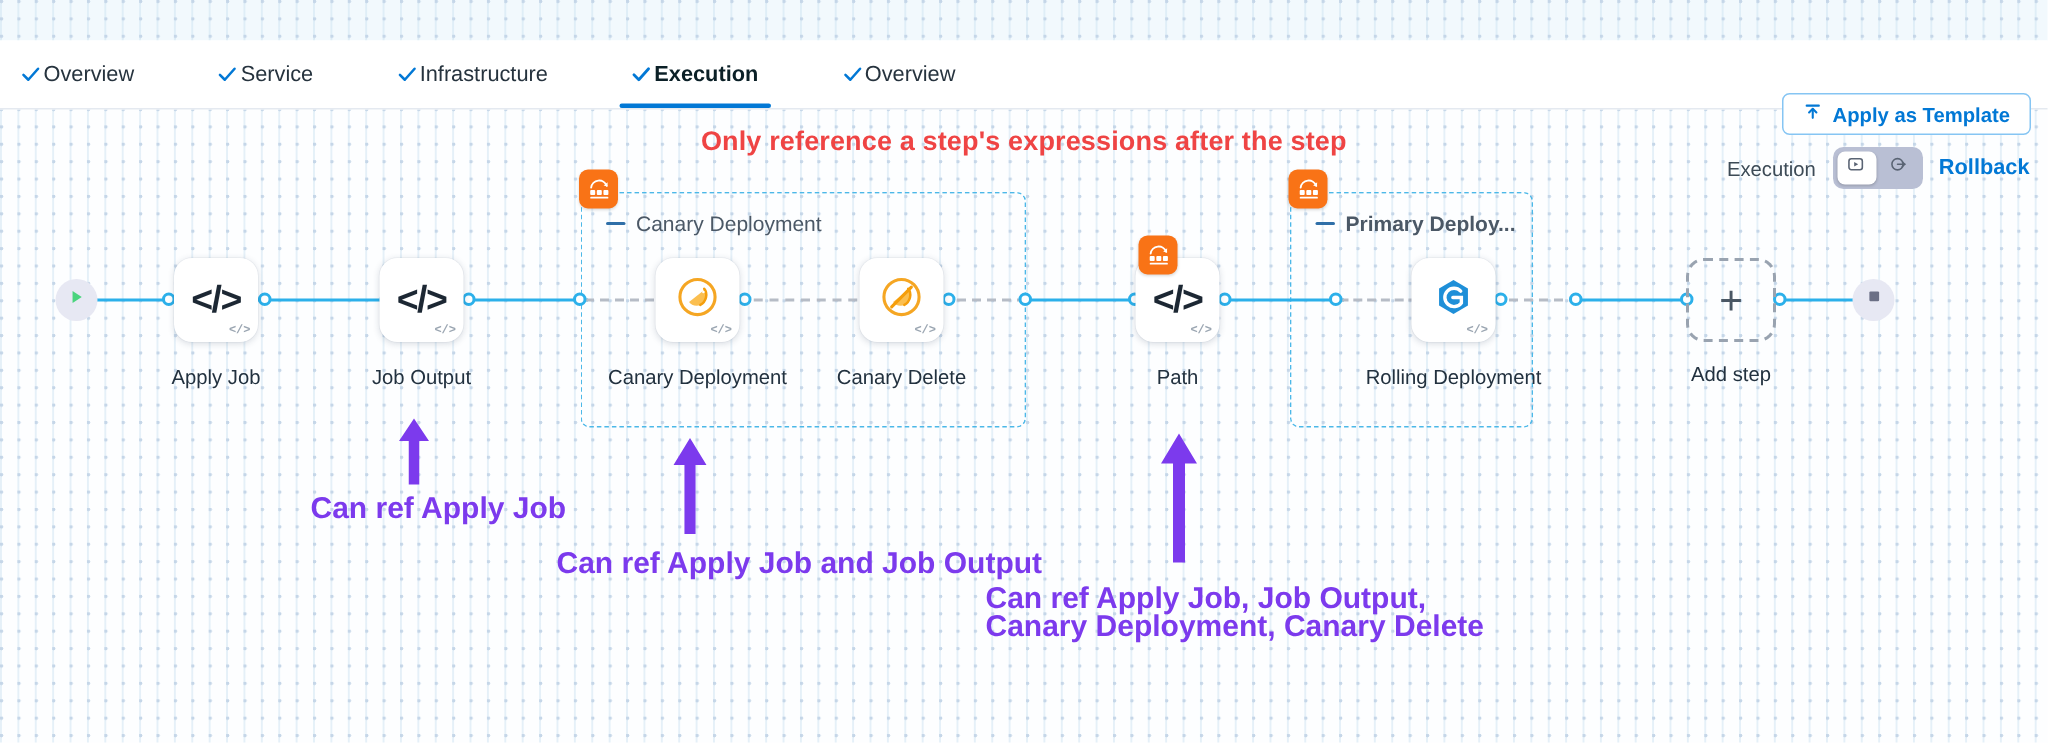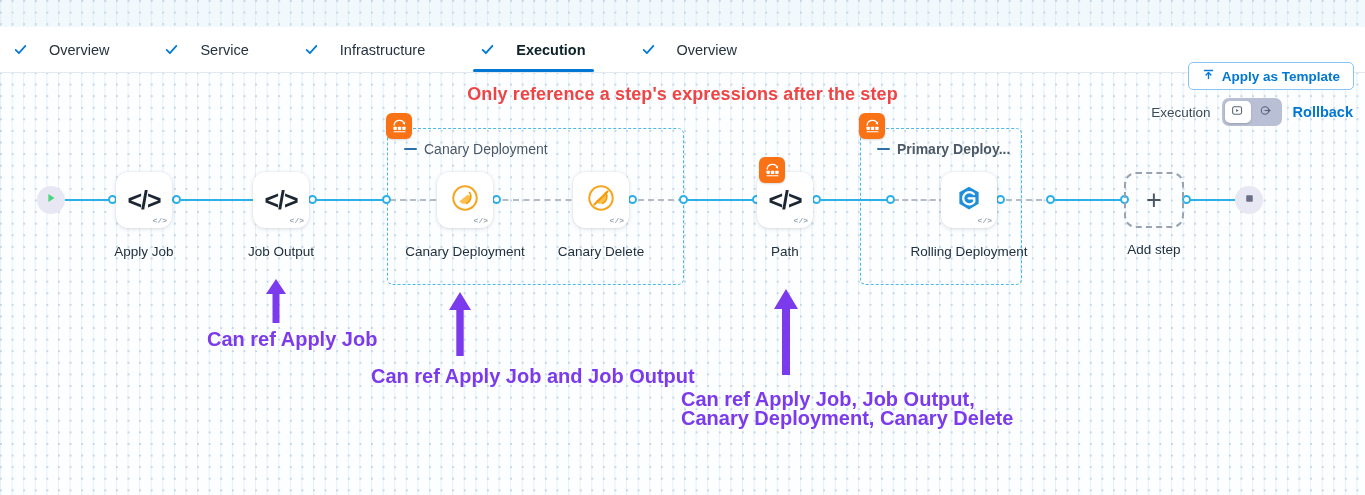--- a/index.html
+++ b/index.html
@@ -28,21 +28,21 @@
   }
 
   
   .tabbar{
     position:absolute;left:0;top:27px;width:1365px;height:45px;
     background:#ffffff;
     border-bottom:1px solid #e4e9f0;
   }
   .tabs{position:absolute;left:14px;top:0;height:45px;display:flex;align-items:center;gap:0px;}
   .tab{
-    display:flex;align-items:center;gap:22px;
+    display:flex;align-items:center;gap:2px;
     height:45px;padding:0 21px 0 0;margin-right:35px;
     font-size:14.5px;color:#26333e;cursor:pointer;position:relative;
   }
   .tab .check{width:13px;height:13px;display:block;}
   .tab.active{font-weight:bold;color:#0b2027;}
   .tab.active .underline{
     position:absolute;left:-8px;right:13px;bottom:0;height:3px;background:#0278d5;border-radius:2px;
   }
 
   .save-btn{
@@ -404,18 +404,18 @@
       <path d="M15 2 L26 20 L18.7 20 L18.7 66 L11.3 66 L11.3 20 L4 20 Z" fill="#7c3aed"></path>
     </svg>
   </div>
   <div class="anno" style="left:371px;top:367px;">Can ref Apply Job and Job Output</div>
 
   <div class="arrow" style="left:770px;top:287px;">
     <svg width="32" height="90" viewBox="0 0 32 90">
       <path d="M16 2 L28 22 L20 22 L20 88 L12 88 L12 22 L4 22 Z" fill="#7c3aed"></path>
     </svg>
   </div>
-  <div class="anno" style="left:681px;top:390px;">
+  <div class="anno" style="left:657px;top:390px;">
     <div>Can ref Apply Job, Job Output,</div>
     <div>Canary Deployment, Canary Delete</div>
   </div>
 
 </div>
 
 </body></html>

